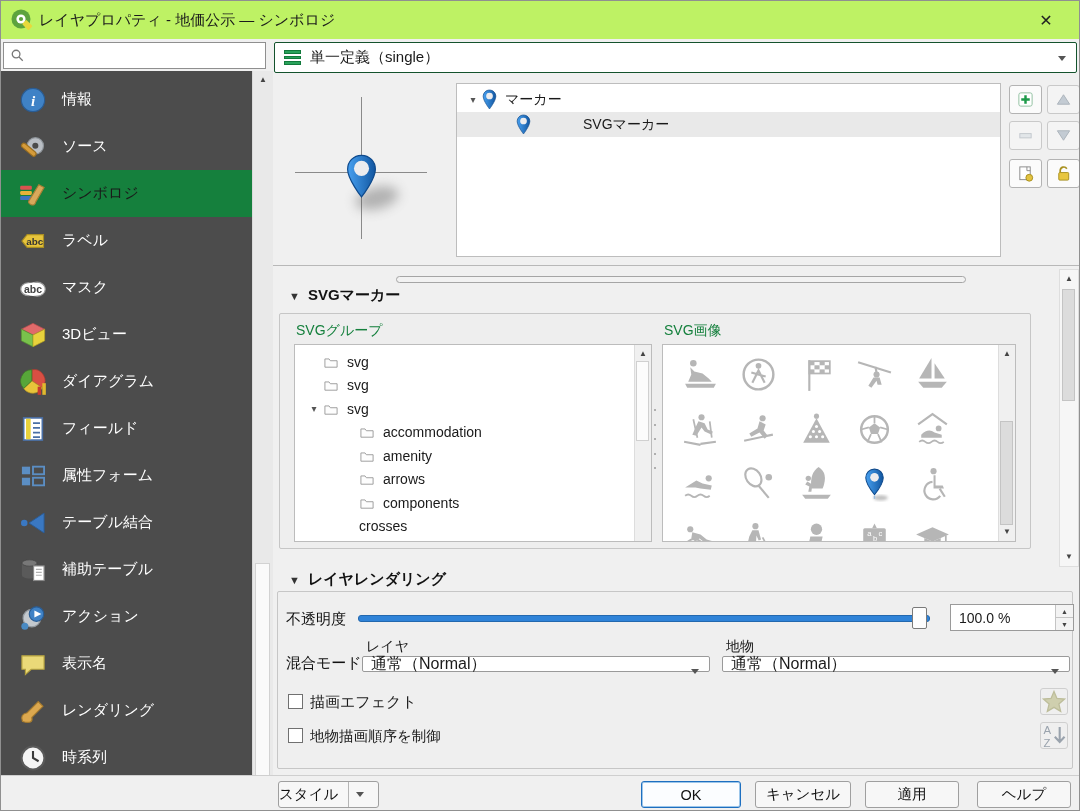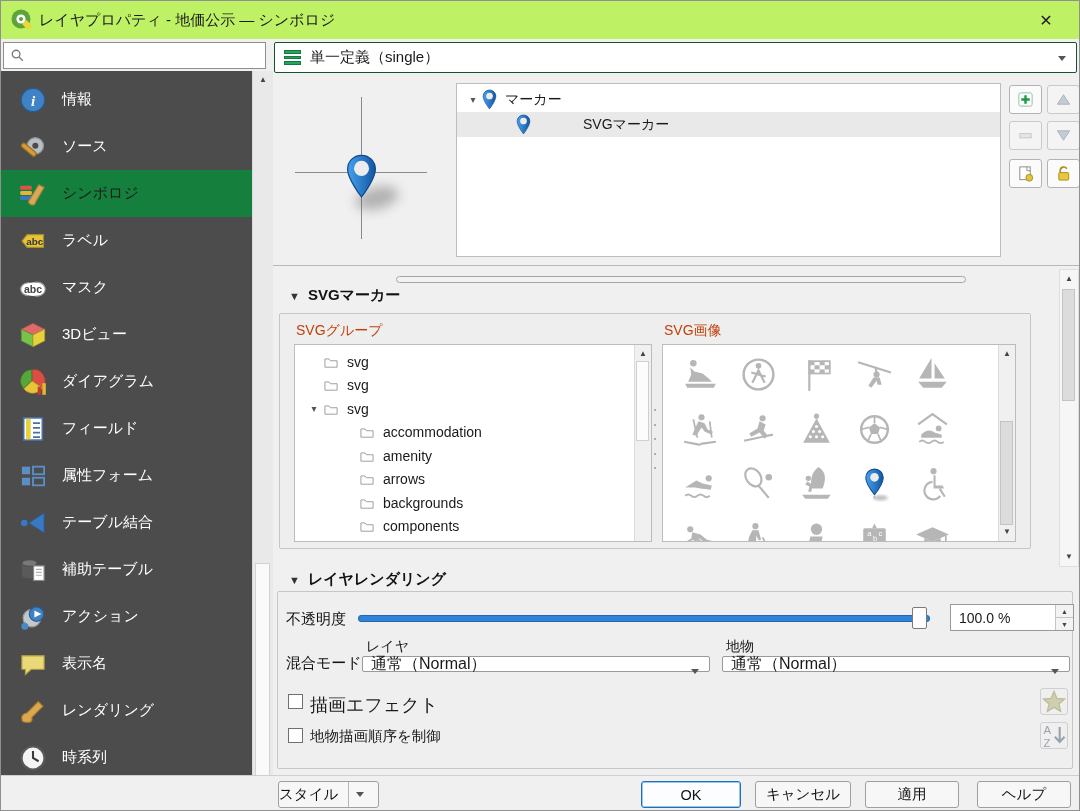--- a/index.html
+++ b/index.html
@@ -44,21 +44,21 @@
   .tool-btn{position:absolute;width:33px;height:29px;background:#fbfbfb;border:1px solid #b3b3b3;border-radius:3px;box-sizing:border-box;display:flex;align-items:center;justify-content:center;}
   .tool-btn.dis{background:#f4f4f4;border-color:#c9c9c9;}
   .tool-btn svg{width:17px;height:17px;}
   .hr1{position:absolute;left:272px;top:264px;width:808px;height:1px;background:#b8b8b8;}
   .hs{position:absolute;left:395px;top:275px;width:570px;height:7px;border:1px solid #a5a5a5;border-radius:4px;background:#f2f2f2;box-sizing:border-box;}
   
   .viewport{position:absolute;left:272px;top:268px;width:786px;height:298px;overflow:hidden;}
   .sec-head{position:absolute;display:flex;align-items:center;font-size:15px;font-weight:bold;color:#111;}
   .sec-head .tri{font-size:11px;margin-right:8px;color:#333;font-weight:normal;}
   .gbox{position:absolute;left:6px;top:44px;width:752px;height:236px;background:#eeeeee;border:1px solid #c6c6c6;border-radius:2px;box-sizing:border-box;}
-  .gbox .plabel{position:absolute;font-size:14px;color:#c2410c;}
+  .gbox .plabel{position:absolute;font-size:14px;color:#15803d;}
   .panel{position:absolute;background:#fff;border:1px solid #bcbcbc;box-sizing:border-box;overflow:hidden;}
   .gt-row{height:23.5px;display:flex;align-items:center;font-size:14px;}
   .gt-row .exp{width:18px;}
   .fold{width:16px;height:14px;flex:none;margin-right:8px;}
   .vscroll{position:absolute;top:0;right:0;width:17px;height:100%;background:#f0f0f0;border-left:1px solid #ddd;box-sizing:border-box;}
   .vthumb{position:absolute;left:1px;width:13px;background:#fcfcfc;border:1px solid #d0d0d0;box-sizing:border-box;}
   .vthumb.grey{background:#dcdcdc;border-color:#c4c4c4;}
   .ggrid{position:absolute;left:2px;top:0;display:grid;grid-template-columns:repeat(5,58px);grid-auto-rows:55px;padding:2px 0 0 6px;}
   .gi{width:58px;height:55px;display:flex;align-items:center;justify-content:center;}
   .gi svg{width:41px;height:41px;}
@@ -436,26 +436,20 @@
           <div class="gt-row" style="padding-left: 64px;">
             <span class="fold"><svg viewBox="0 0 16 16" width="16" height="15">
                 <path d="M1.5 13 V4.2 h4.4 l1.4 1.9 h7.2 V13 Z" fill="#fdfdfd" stroke="#9b9b9b"></path>
               </svg></span>
             <span>arrows</span>
           </div>
           <div class="gt-row" style="padding-left: 64px;">
             <span class="fold"><svg viewBox="0 0 16 16" width="16" height="15">
                 <path d="M1.5 13 V4.2 h4.4 l1.4 1.9 h7.2 V13 Z" fill="#fdfdfd" stroke="#9b9b9b"></path>
               </svg></span>
-            <span>backgrounds</span>
-          </div>
-          <div class="gt-row" style="padding-left: 64px;">
-            <span class="fold"><svg viewBox="0 0 16 16" width="16" height="15">
-                <path d="M1.5 13 V4.2 h4.4 l1.4 1.9 h7.2 V13 Z" fill="#fdfdfd" stroke="#9b9b9b"></path>
-              </svg></span>
             <span>components</span>
           </div>
           <div class="gt-row" style="padding-left: 64px;">
             <span>crosses</span>
           </div>
           <div class="vscroll">
           <span class="arr" style="top:3px;">▲</span>
           <span class="vthumb" style="top:16px;height:80px;"></span>
         </div>
       </div>
@@ -678,21 +672,21 @@
       <span class="lbl">通常（Normal）</span>
       <span class="dd-arrow" style="top:12px;"></span>
     </div>
     <span class="cblabel" style="left:448px;top:46px;">地物</span>
     <div class="combo" style="left:444px;top:64px;width:348px;">
       <span class="lbl">通常（Normal）</span>
       <span class="dd-arrow" style="top:12px;"></span>
     </div>
 
     <span class="checkbox" style="left:10px;top:102px;"></span>
-    <span class="cblabel" style="left:32px;top:101px;font-size:18px;">描画エフェクト</span>
+    <span class="cblabel" style="left:32px;top:101px;font-size:15px;">描画エフェクト</span>
     <span class="mini-btn" style="left:762px;top:96px;">
       <svg viewBox="0 0 16 16">
           <path d="M8 1.5 L9.8 5.8 14.5 6.2 11 9.2 12.1 13.8 8 11.3 3.9 13.8 5 9.2 1.5 6.2 6.2 5.8 Z" fill="#cfcfae" stroke="#bdbd9a" stroke-width="0.8"></path>
         </svg>
     </span>
 
     <span class="checkbox" style="left:10px;top:136px;"></span>
     <span class="cblabel" style="left:32px;top:135px;font-size:14.5px;">地物描画順序を制御</span>
     <span class="mini-btn" style="left:762px;top:130px;">
       <svg viewBox="0 0 16 16">

